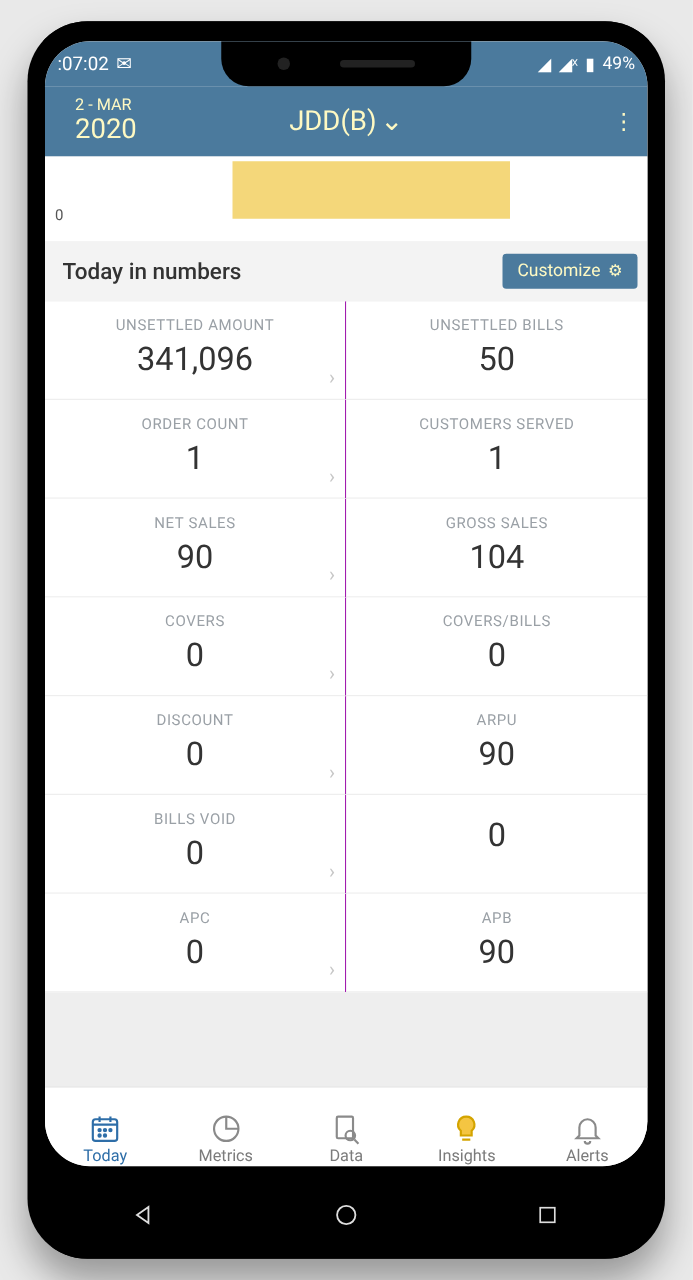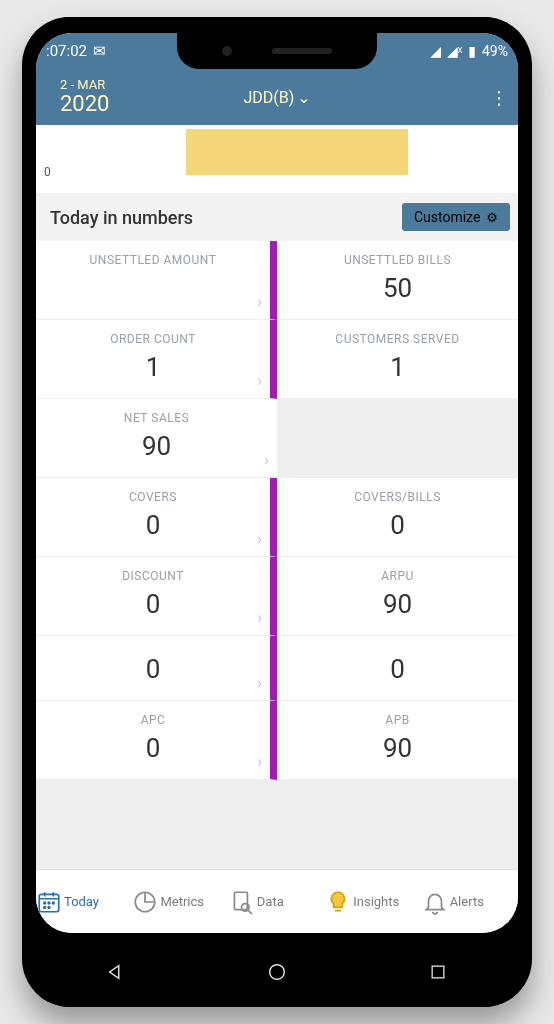--- a/index.html
+++ b/index.html
@@ -63,66 +63,66 @@
     height: 56px;
     display: flex; align-items: center;
     padding: 0 24px;
     position: relative;
   }
   .appbar .date { line-height: 1.1; }
   .appbar .date .d1 { font-size: 13px; }
   .appbar .date .d2 { font-size: 22px; font-weight: 400; }
   .appbar .center {
     position: absolute; left: 50%; top: 50%; transform: translate(-50%,-50%);
-    display:flex; align-items:flex-end; gap:3px; font-size:16px;
+    display:flex; align-items:flex-end; gap:3px; font-size:22px;
   }
   .appbar .menu-dots { position:absolute; right:10px; top:50%; transform:translateY(-50%); font-size:18px; }
 
   .main { flex:1 1 auto; overflow:hidden; background:#f3f3f3; display:flex; flex-direction:column; }
 
   
   .chartwrap { background:#fff; padding: 4px 10px 4px 30px; }
   .chart { position:relative; height: 60px; }
   .chart .bar { position:absolute; left: 120px; right: 100px; top:0; bottom: 14px; background:#f4d77a; }
   .chart .yzero { position:absolute; left:-22px; bottom:10px; font-size:12px; color:#555; }
   .chart .xlabel { text-align:center; font-size:14px; color:#444; padding-top:24px; }
 
   
   .section-head {
     display:flex; align-items:center; justify-content:space-between;
     padding: 10px 8px 10px 14px;
     background:#f3f3f3;
   }
   .section-head h2 { font-size:18px; font-weight:500; color:#333; }
   .customize-btn {
-    background:#4b7a9d; color:#000000; border:none;
+    background:#4b7a9d; color:#fef9c3; border:none;
     font-size:14px; padding:6px 12px; border-radius:3px;
     display:flex; align-items:center; gap:6px;margin-left:28px;
   }
   .customize-btn .gear { font-size:13px; }
 
   
   .grid { flex:1 1 auto; overflow:auto; background:#eee; }
   .row { display:flex; }
   .cell {
     width:50%; background:#fff; position:relative;
-    border-right:7px solid #a21caf; border-bottom:1px solid #eee;
+    border-right:1px solid #a21caf; border-bottom:1px solid #eee;
     text-align:center; padding: 12px 6px 16px 6px;
   }
   .cell:last-child { border-right:none; }
   .cell .label { font-size:12px; color:#9aa0a6; letter-spacing:.5px; text-transform:uppercase; }
   .cell .value { font-size:26px; color:#333; margin-top:6px; }
   .cell .chev { position:absolute; right:8px; bottom:8px; color:#c7c7c7; font-size:16px; }
 
   
   .tabbar {
     height: 64px; background:#fff; border-top:1px solid #e2e2e2;
     display:flex;
   }
-  .tab { flex:1; display:flex; align-items:center; justify-content:flex-start; gap:2px; font-size:13px; color:#7b7b7b; }
+  .tab { flex:1; display:flex; flex-direction:column; align-items:center; justify-content:flex-end; gap:2px; font-size:13px; color:#7b7b7b; }
   .tab.active { color:#2e6ea8; }
   .tab svg { width:26px; height:26px; }
   .tab.active svg { stroke:#2e6ea8; fill:none; }
   .tab svg { stroke:#8a8a8a; fill:none; stroke-width:1.6; }
   .tab.insights svg { fill:#f4c542; stroke:#d4a400; }
 
   
   .androidnav {
     height: 50px; background:#000; color:#ddd;
     display:flex; align-items:center; justify-content:space-around;
@@ -182,20 +182,21 @@
           <button class="customize-btn">
             <span>Customize</span>
             <span class="gear">⚙</span>
           </button>
         </div>
 
         <div class="grid">
           <div class="row">
             <div class="cell">
               <div class="label">UNSETTLED AMOUNT</div>
+              <div class="value">341,096</div>
               <div class="chev">›</div>
             </div>
             <div class="cell">
               <div class="label">UNSETTLED BILLS</div>
               <div class="value">50</div>
             </div>
           </div>
           <div class="row">
             <div class="cell">
               <div class="label">ORDER COUNT</div>
@@ -206,20 +207,24 @@
               <div class="label">CUSTOMERS SERVED</div>
               <div class="value">1</div>
             </div>
           </div>
           <div class="row">
             <div class="cell">
               <div class="label">NET SALES</div>
               <div class="value">90</div>
               <div class="chev">›</div>
             </div>
+            <div class="cell">
+              <div class="label">GROSS SALES</div>
+              <div class="value">104</div>
+            </div>
           </div>
           <div class="row">
             <div class="cell">
               <div class="label">COVERS</div>
               <div class="value">0</div>
               <div class="chev">›</div>
             </div>
             <div class="cell">
               <div class="label">COVERS/BILLS</div>
               <div class="value">0</div>
@@ -231,20 +236,21 @@
               <div class="value">0</div>
               <div class="chev">›</div>
             </div>
             <div class="cell">
               <div class="label">ARPU</div>
               <div class="value">90</div>
             </div>
           </div>
           <div class="row">
             <div class="cell">
+              <div class="label">BILLS VOID</div>
               <div class="value">0</div>
               <div class="chev">›</div>
             </div>
             <div class="cell">
               <div class="value">0</div>
             </div>
           </div>
           <div class="row">
             <div class="cell">
               <div class="label">APC</div>

